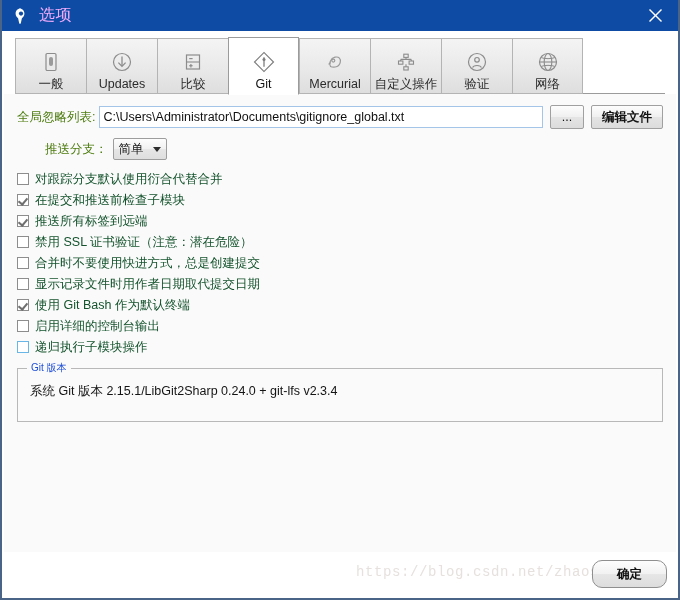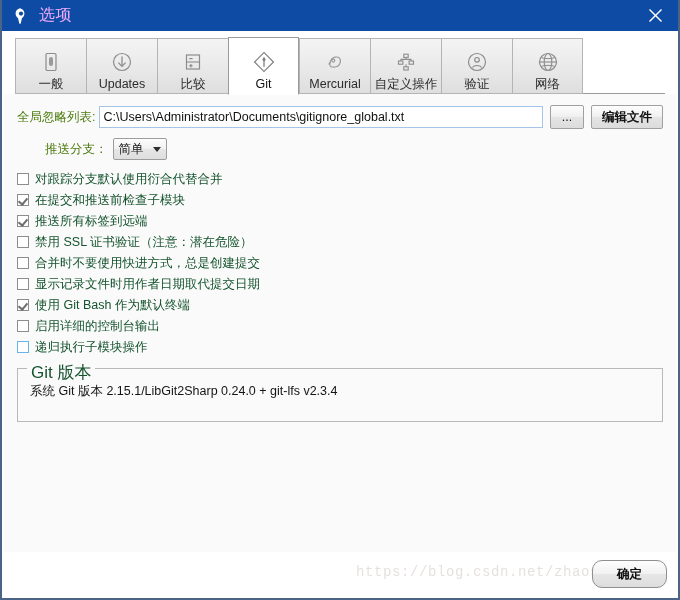--- a/index.html
+++ b/index.html
@@ -236,22 +236,22 @@
     position: relative;
     padding: 14px 12px 12px 12px;
     background: #fafafa;
   }
   #git-version-legend {
     position: absolute;
     top: -8px;
     left: 9px;
     background: #fafafa;
     padding: 0 4px;
-    font-size: 17px;
-    color: #14532d;
+    font-size: 10px;
+    color: #1d4ed8;
   }
   #git-version-text { font-size: 12.5px; color: #141414; margin-bottom: 9px; }
   #git-version-buttons { display: flex; align-items: center; }
   .gv-btn {
     height: 26px;
     box-sizing: border-box;
     background: linear-gradient(to bottom, #fdfdfd 0%, #f2f2f2 48%, #e6e6e6 52%, #dddddd 100%);
     border: 1px solid #8f8f8f;
     border-radius: 2px;
     font-family: "Liberation Sans", sans-serif;

